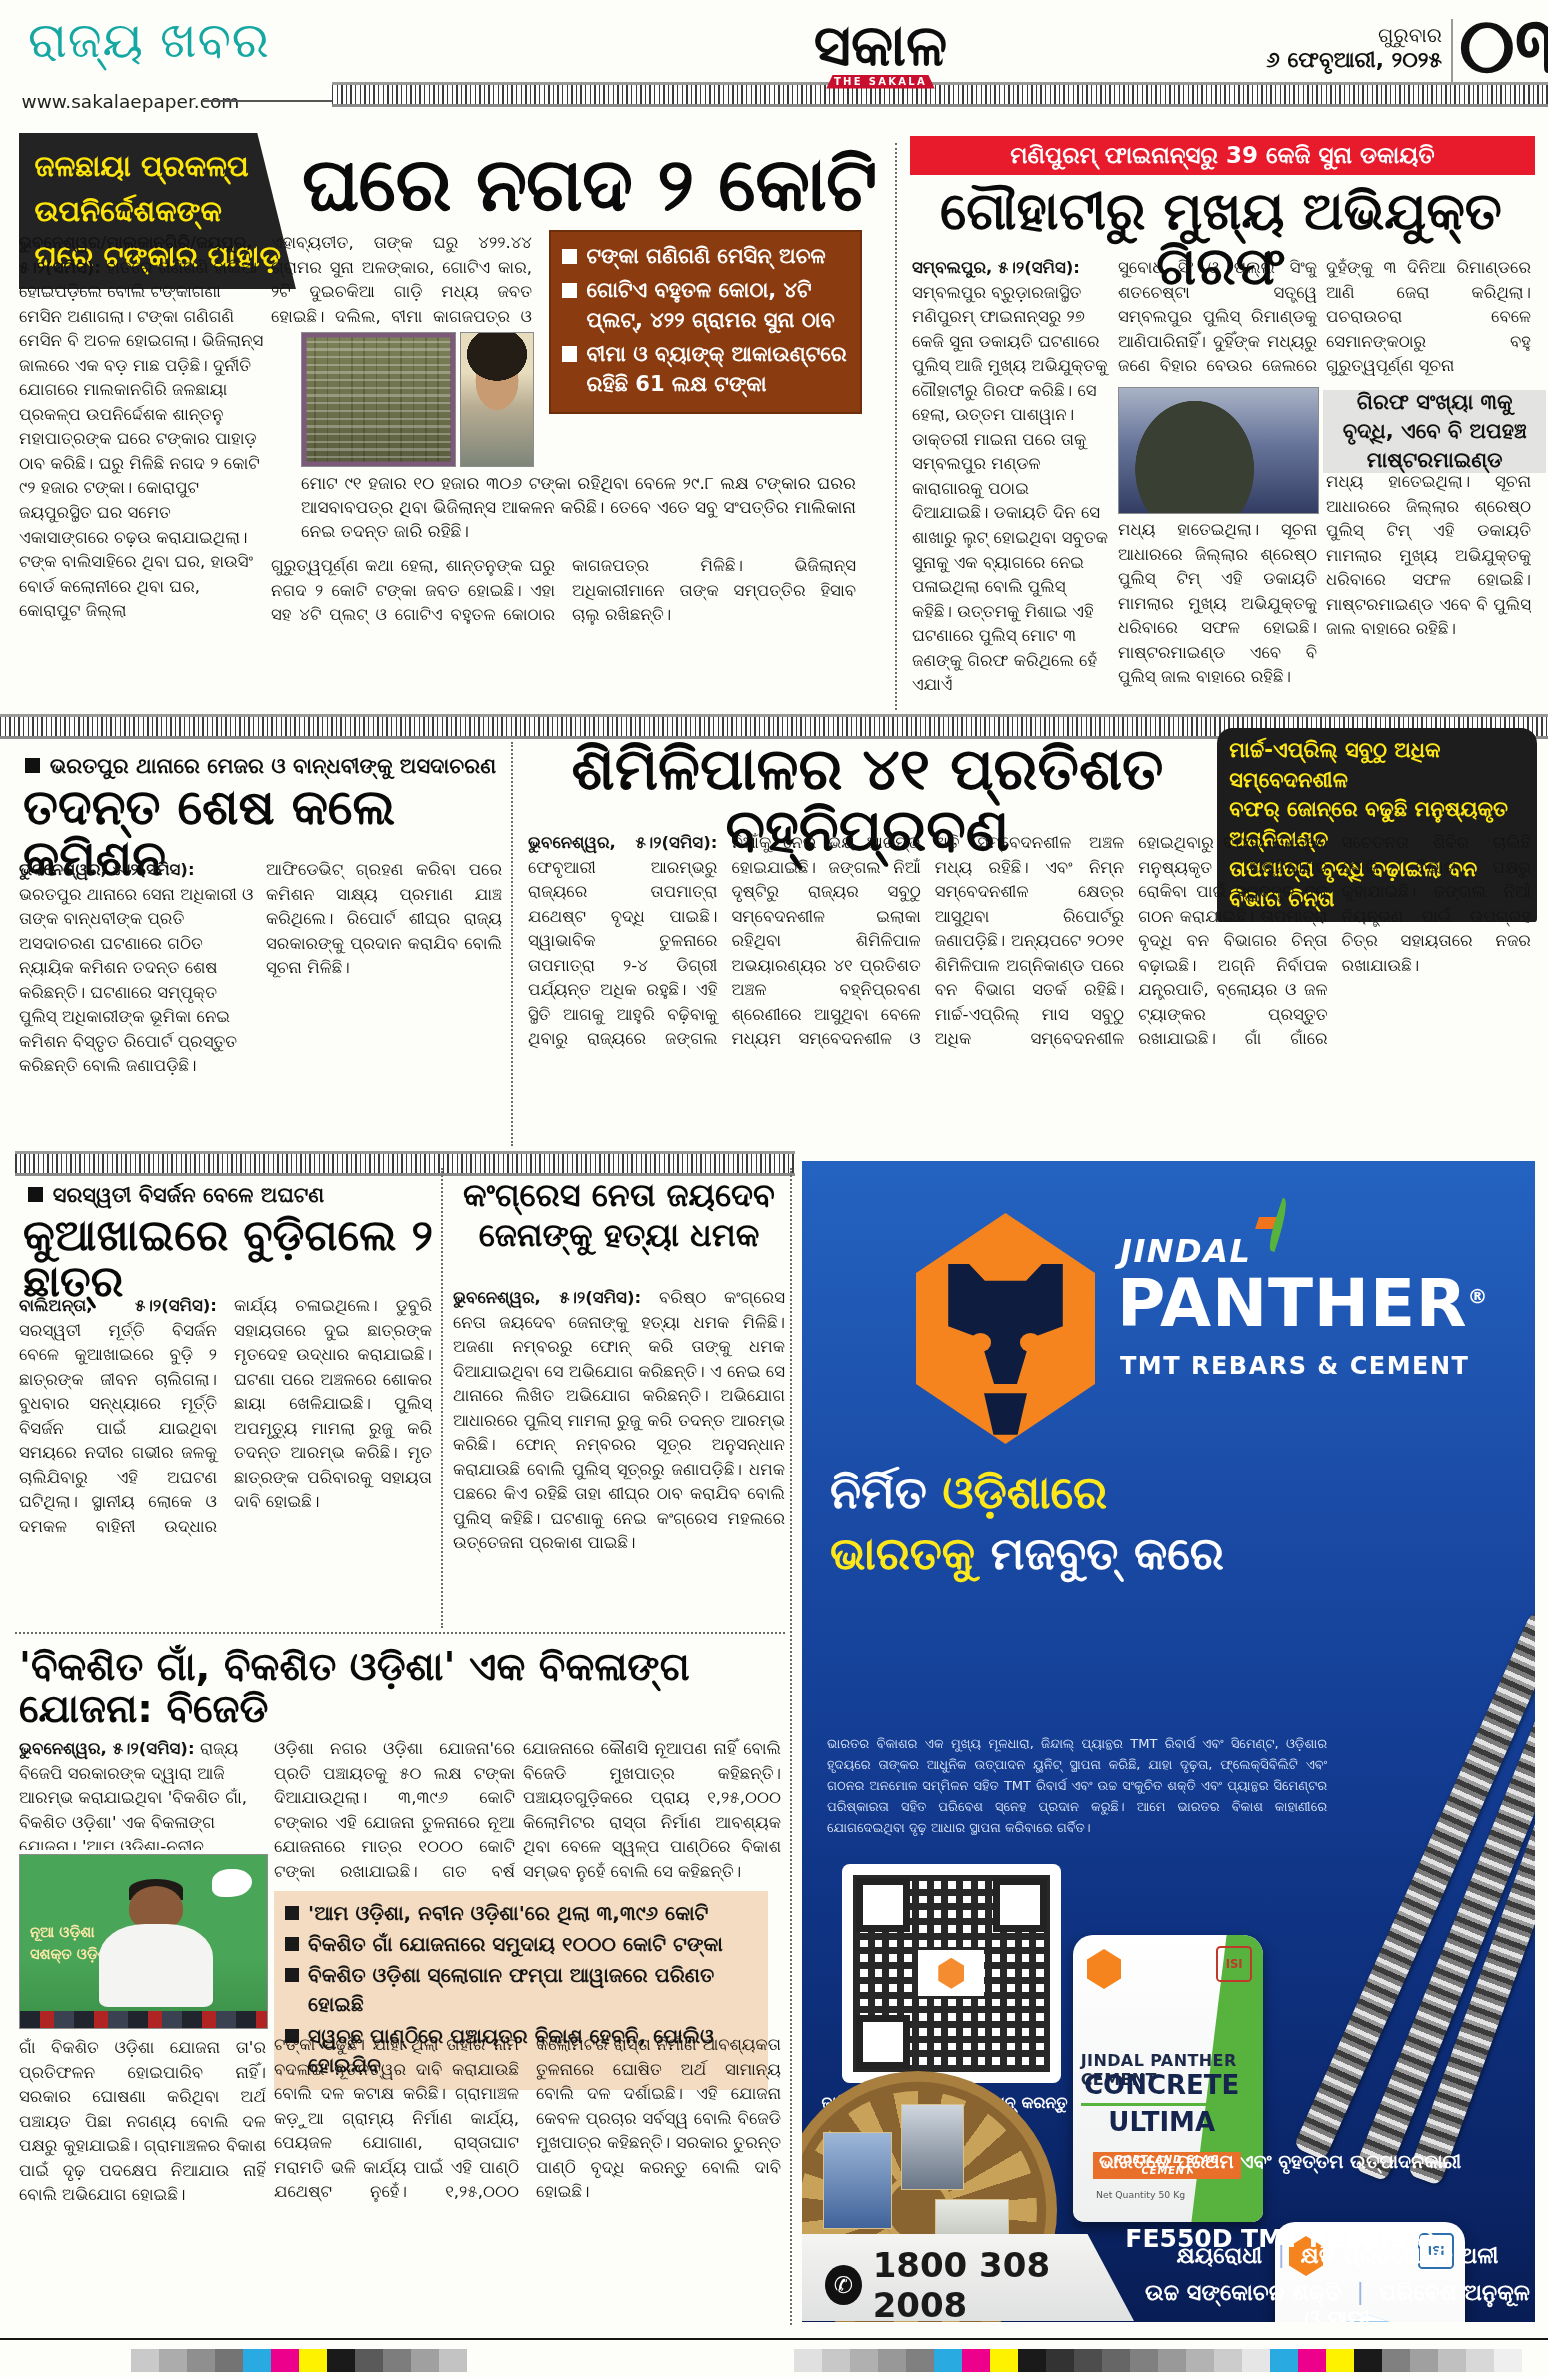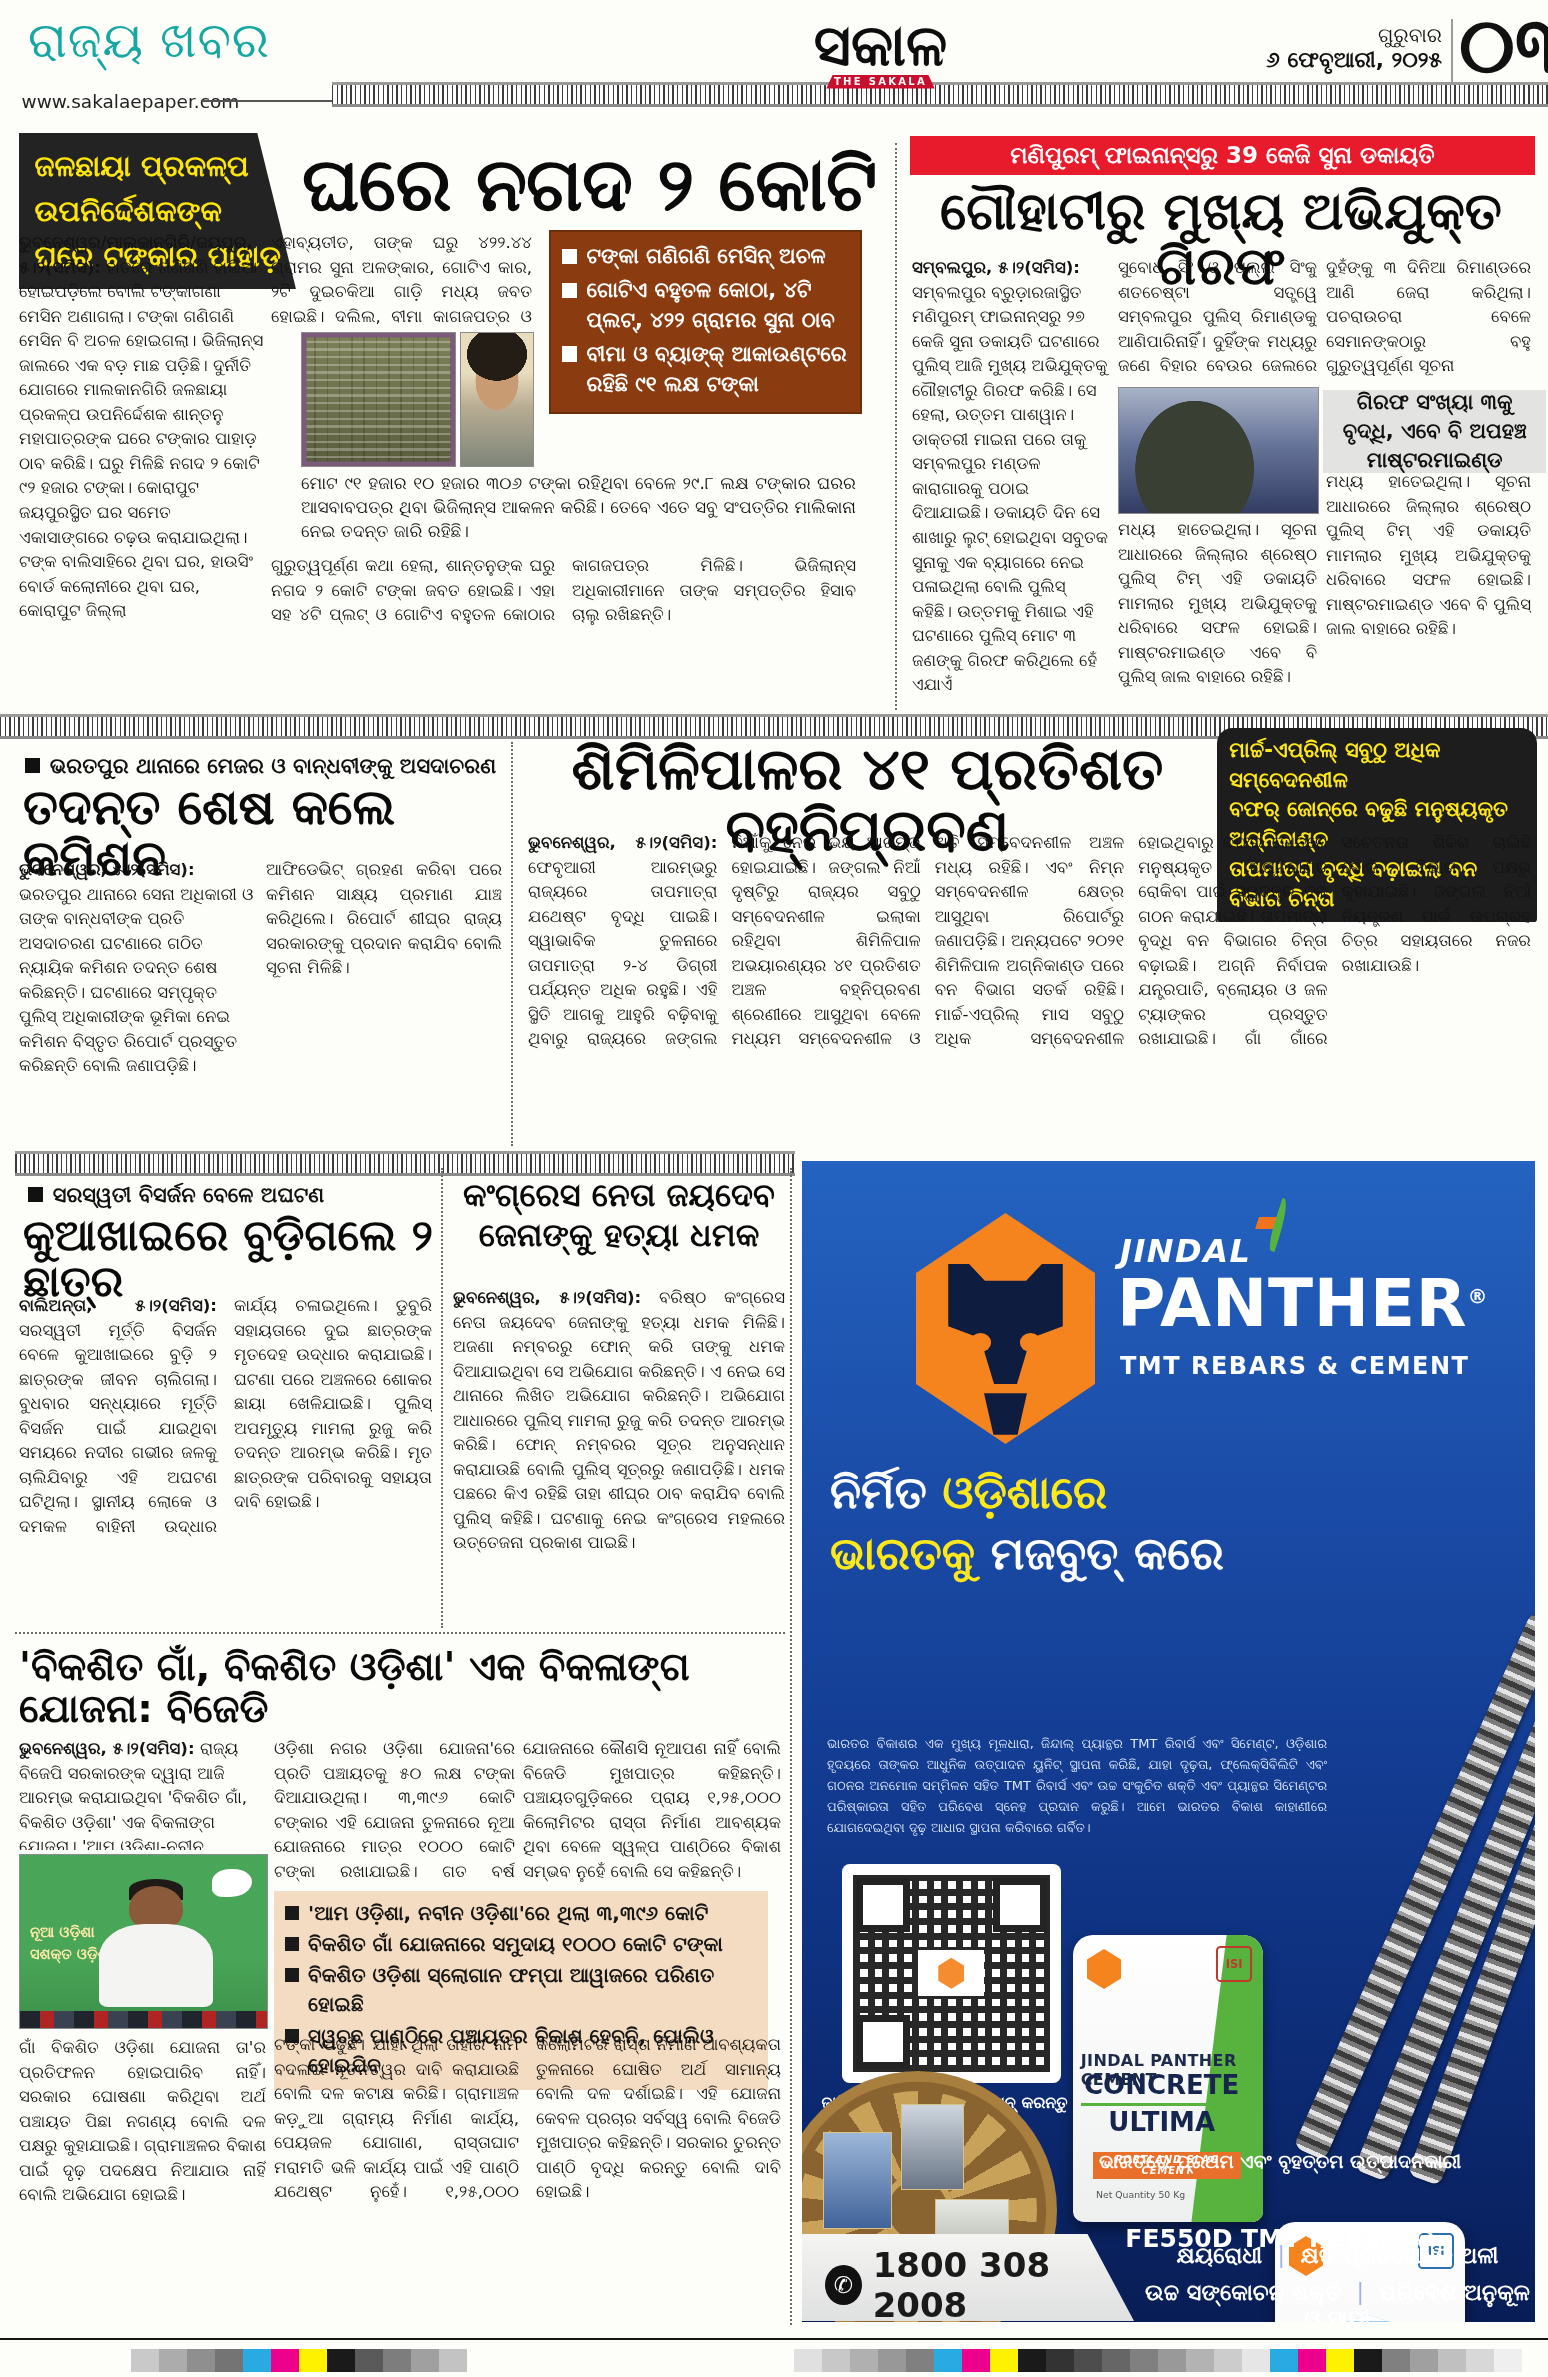--- a/index.html
+++ b/index.html
@@ -176,21 +176,21 @@
     <div class="row">
         <span class="bsq"></span>
         <span>ଟଙ୍କା ଗଣିଗଣି ମେସିନ୍ ଅଚଳ</span>
       </div>
     <div class="row">
         <span class="bsq"></span>
         <span>ଗୋଟିଏ ବହୁତଳ କୋଠା, ୪ଟି ପ୍ଲଟ୍, ୪୨୨ ଗ୍ରାମର ସୁନା ଠାବ</span>
       </div>
     <div class="row">
         <span class="bsq"></span>
-        <span>ବୀମା ଓ ବ୍ୟାଙ୍କ୍ ଆକାଉଣ୍ଟରେ ରହିଛି ୯୧ ଲକ୍ଷ ଟଙ୍କା</span>
+        <span>ବୀମା ଓ ବ୍ୟାଙ୍କ୍ ଆକାଉଣ୍ଟରେ ରହିଛି 61 ଲକ୍ଷ ଟଙ୍କା</span>
       </div>
   </div>
 
   <div class="abs caption justify clip" style="left:301px;top:472px;width:555px;height:74px;">ମୋଟ ୯୧ ହଜାର ୧୦ ହଜାର ୩୦୬ ଟଙ୍କା ରହିଥିବା ବେଳେ ୨୯.୮ ଲକ୍ଷ ଟଙ୍କାର ଘରର ଆସବାବପତ୍ର ଥିବା ଭିଜିଲାନ୍ସ ଆକଳନ କରିଛି। ତେବେ ଏତେ ସବୁ ସଂପତ୍ତିର ମାଲିକାନା ନେଇ ତଦନ୍ତ ଜାରି ରହିଛି।</div>
   <div class="abs body-txt justify clip cols2" style="left:271px;top:554px;width:585px;height:148px;">ଗୁରୁତ୍ୱପୂର୍ଣ୍ଣ କଥା ହେଲା, ଶାନ୍ତନୁଙ୍କ ଘରୁ ନଗଦ ୨ କୋଟି ଟଙ୍କା ଜବତ ହୋଇଛି। ଏହା ସହ ୪ଟି ପ୍ଲଟ୍ ଓ ଗୋଟିଏ ବହୁତଳ କୋଠାର କାଗଜପତ୍ର ମିଳିଛି। ଭିଜିଲାନ୍ସ ଅଧିକାରୀମାନେ ତାଙ୍କ ସମ୍ପତ୍ତିର ହିସାବ ଚାଲୁ ରଖିଛନ୍ତି।</div>
 
   <div class="abs dotted-v" style="left:895px;top:143px;height:567px;"></div>
 
   <div class="abs strap-red" style="left:910px;top:136px;width:625px;">ମଣିପୁରମ୍ ଫାଇନାନ୍ସରୁ 39 କେଜି ସୁନା ଡକାୟତି</div>
   <div class="abs headline-xl center" style="left:908px;top:184px;width:626px;font-size:52px;">ଗୌହାଟୀରୁ ମୁଖ୍ୟ ଅଭିଯୁକ୍ତ ଗିରଫ</div>

